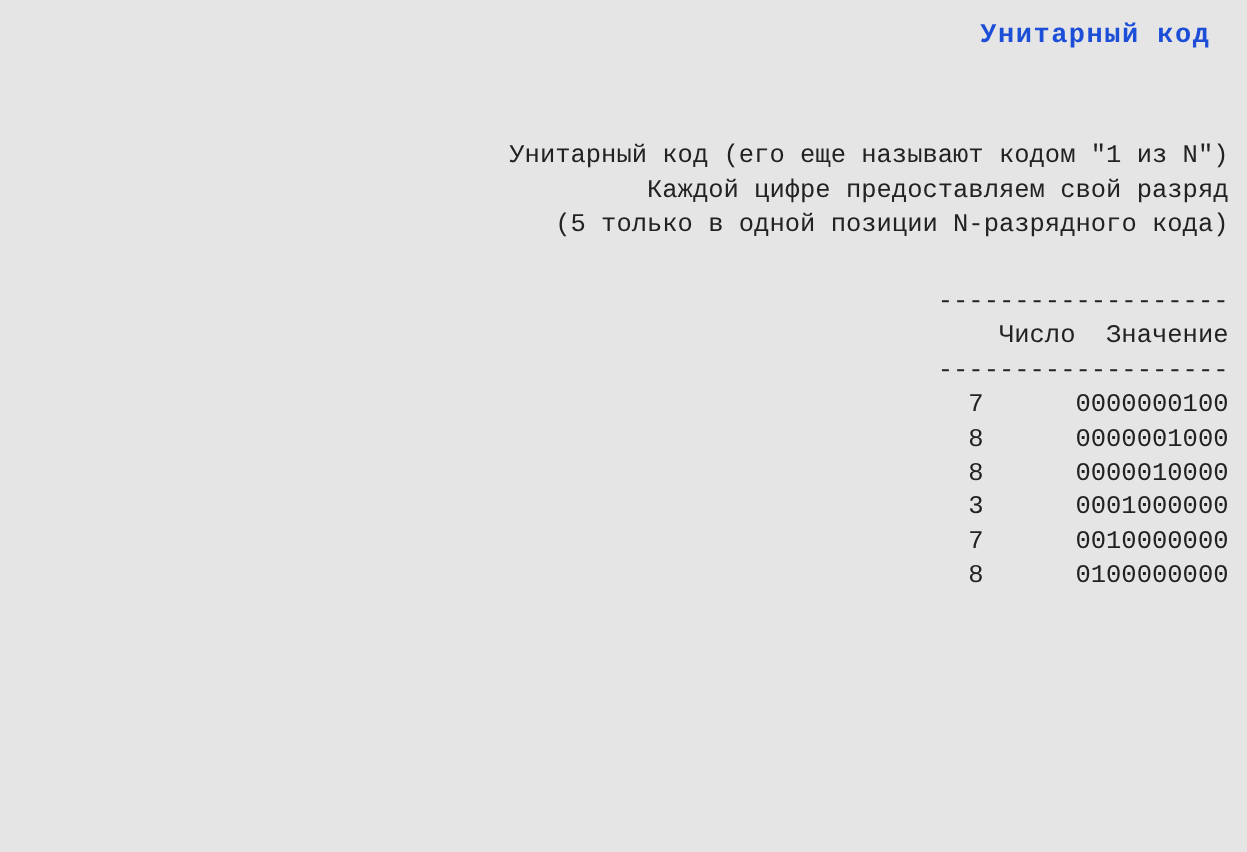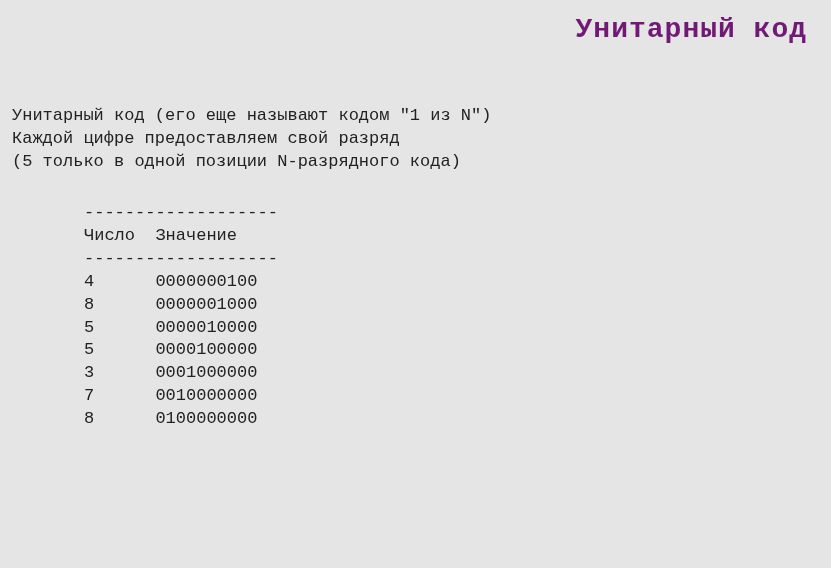--- a/index.html
+++ b/index.html
@@ -10,30 +10,31 @@
     body {
       background: #e5e5e5;
       width: 831px;
       height: 568px;
       font-family: "Courier New", monospace;
       font-size: 17px;
       color: #222;
       overflow: hidden;
     }
     .page-title {
-      color: #701a75;
+      color: #1d4ed8;
       font-weight: bold;
-      font-size: 28px;
+      font-size: 18px;
       text-align: right;
       padding: 14px 24px 0 0;
       letter-spacing: 1px;
       font-family: "Courier New", monospace;
     }
     .content {
       padding: 60px 12px 0 12px;
+      text-align: right;
     }
     .desc-line {
       line-height: 1.35;
       white-space: pre;
     }
     .table-block {
       margin-top: 28px;
       padding-left: 72px;
       line-height: 1.35;
     }
@@ -55,22 +56,21 @@
 <div class="content">
   <div class="desc-line">Унитарный код (его еще называют кодом "1 из N")</div>
   <div class="desc-line">Каждой цифре предоставляем свой разряд</div>
   <div class="desc-line">(5 только в одной позиции N-разрядного кода)</div>
 
   <div class="table-block">
     <div class="divider">-------------------</div>
     <div class="header-row">Число  Значение</div>
     <div class="divider">-------------------</div>
     <div id="rows-container">
-        <div class="table-row">4      0000000100</div>
+        <div class="table-row">7      0000000100</div>
         <div class="table-row">8      0000001000</div>
-        <div class="table-row">5      0000010000</div>
-        <div class="table-row">5      0000100000</div>
+        <div class="table-row">8      0000010000</div>
         <div class="table-row">3      0001000000</div>
         <div class="table-row">7      0010000000</div>
         <div class="table-row">8      0100000000</div>
       </div>
   </div>
 </div>
 
 </body></html>

